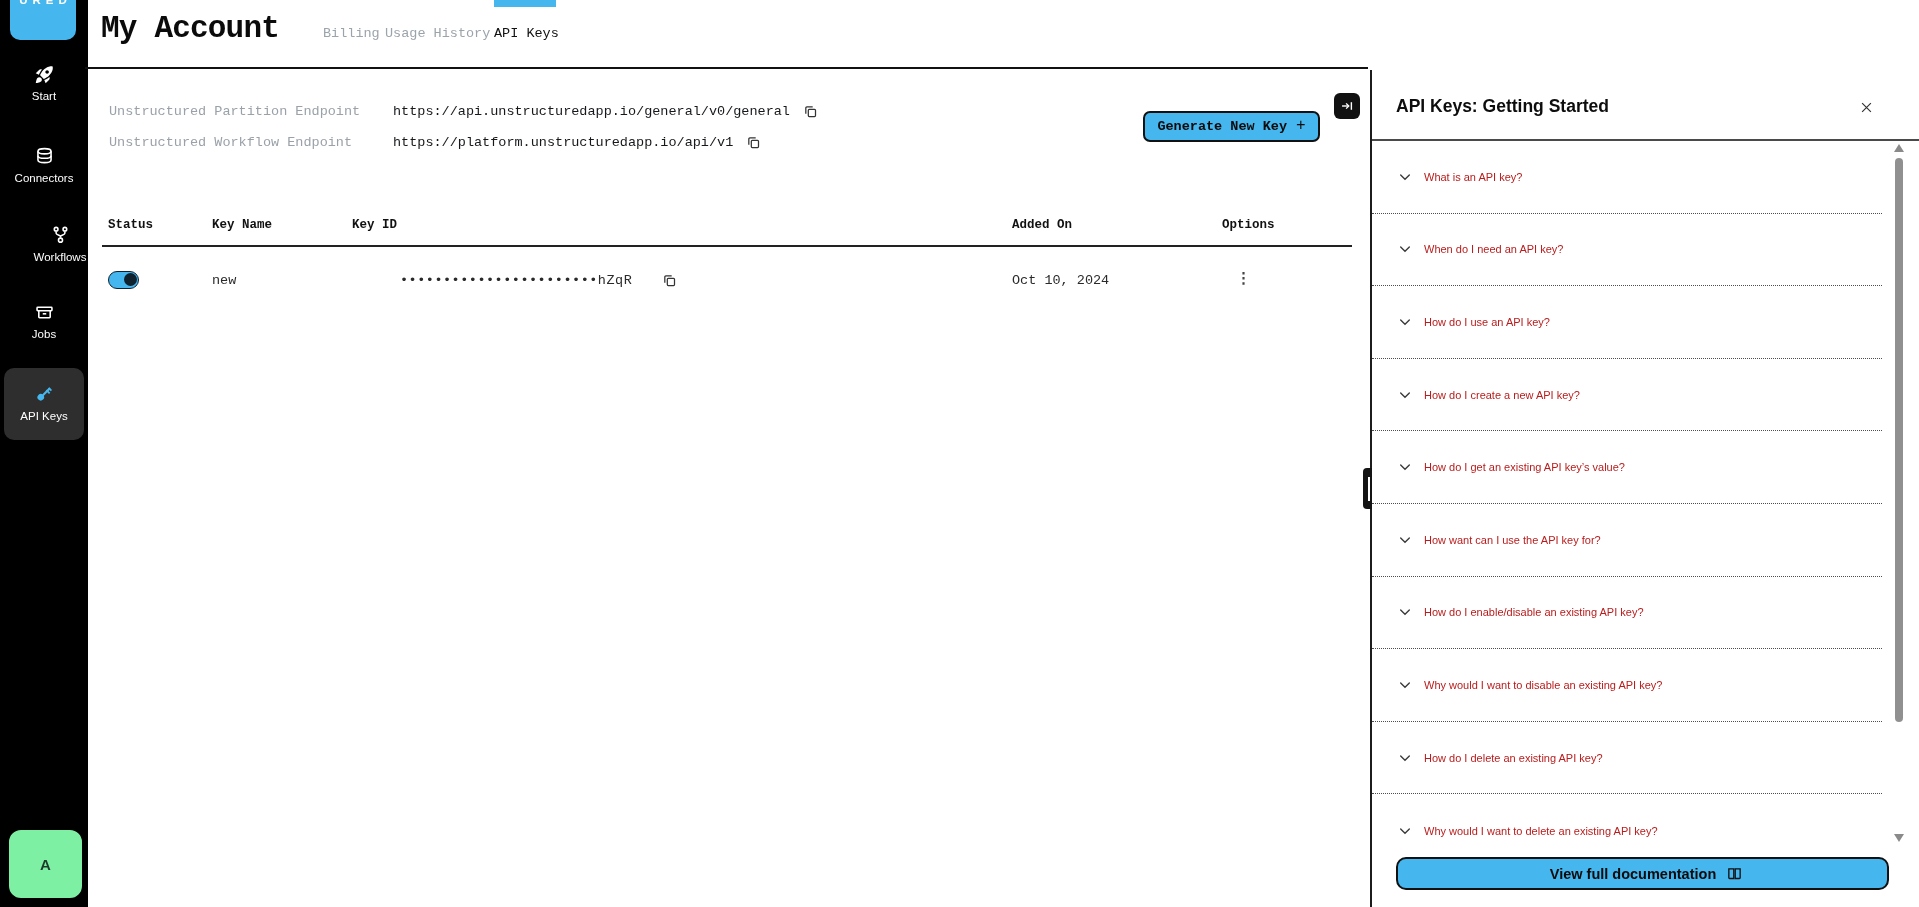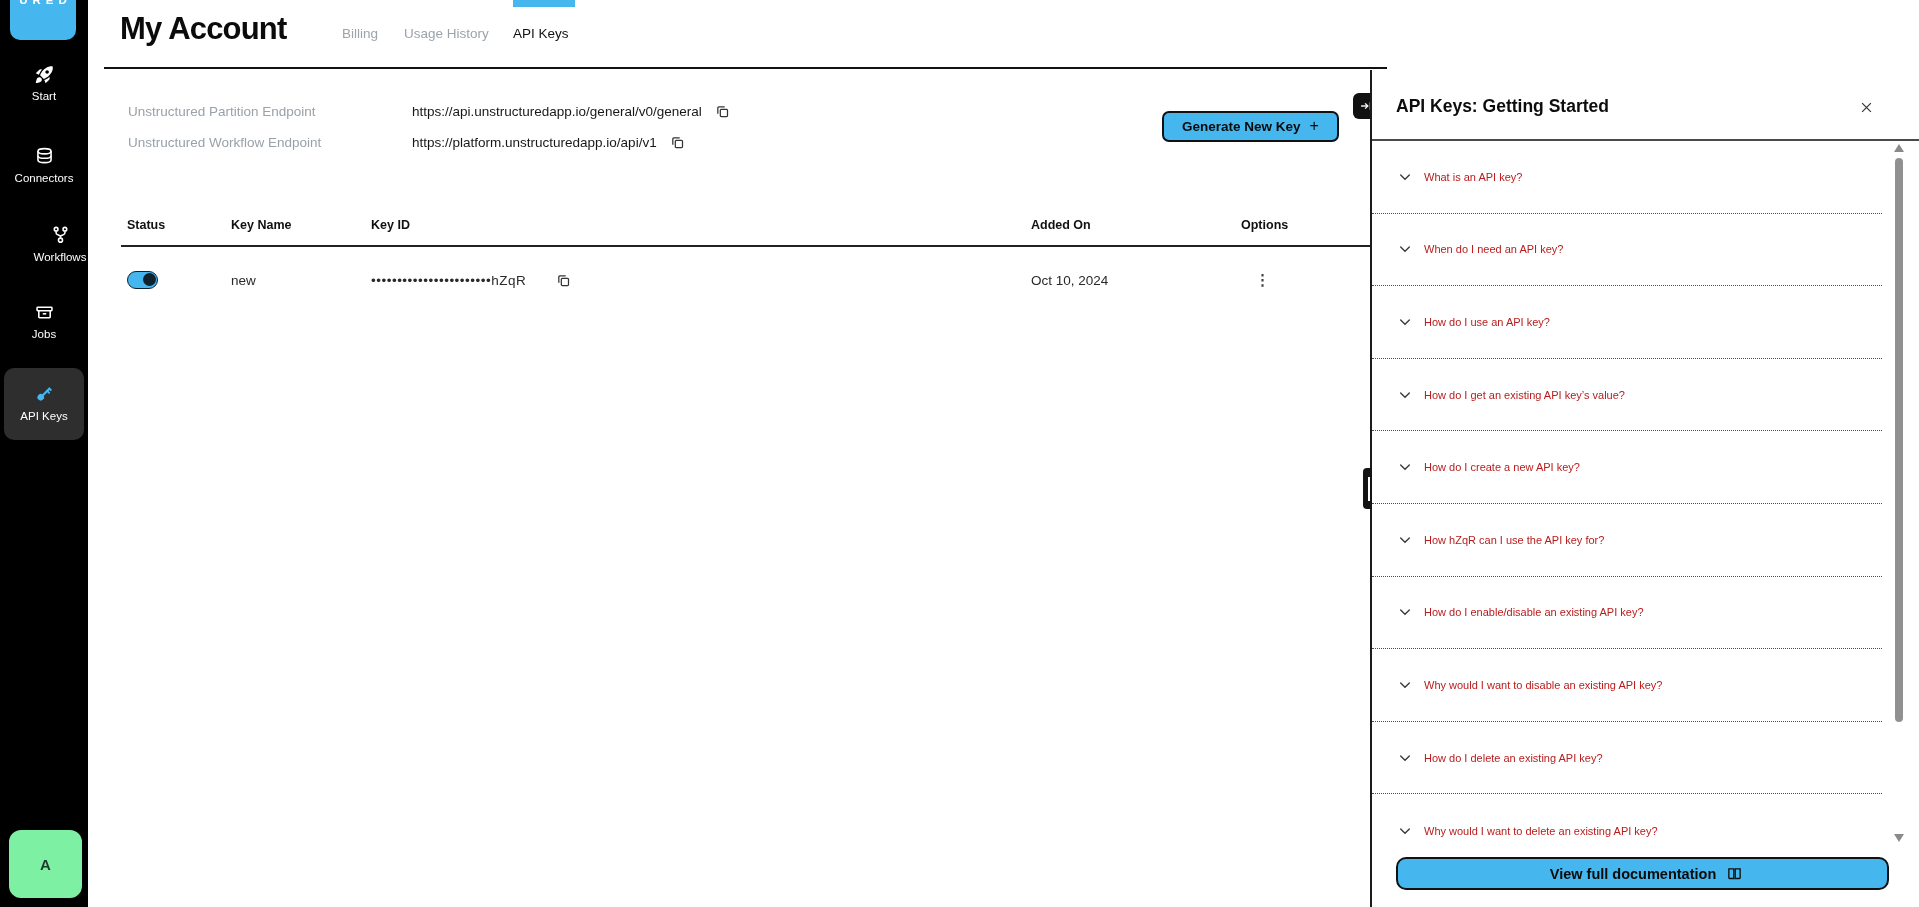--- a/index.html
+++ b/index.html
@@ -29,21 +29,21 @@
   .nav-item.workflows { top:225px;padding-left:32px; }
   .nav-item.jobs { top:302px; }
   .nav-item.apikeys { top:383px; }
   .avatar {
     position:absolute; left:7px; top:828px; width:77px; height:72px;
     background:#7ef0a4; border:2px solid #000; border-radius:14px;
     display:flex; align-items:center; justify-content:center;
     color:#1d3b2a; font-size:15px; font-weight:bold; cursor:pointer;
   }
   
-  .main { position:absolute; left:104px; top:0; width:1283px; height:907px; }
+  .main { position:absolute; left:85px; top:0; width:1283px; height:907px;font-family:Liberation Mono, monospace; }
   .main-header { position:relative; height:69px; border-bottom:2px solid #111; }
   .page-title { position:absolute; left:16px; top:11px; font-size:31px; font-weight:800; letter-spacing:-0.8px; color:#0b0b0b; }
   .tab { position:absolute; top:26px; font-size:13.5px; color:#9ba3ab; cursor:pointer; white-space:nowrap; }
   .tab.active { color:#111; font-weight:500; }
   .tab.t-billing { left:238px; }
   .tab.t-usage { left:300px; }
   .tab.t-apikeys { left:409px; }
   .tab-indicator { position:absolute; left:409px; top:0; width:62px; height:7px; background:#45b6ee; }
   .ep-row { position:absolute; left:24px; display:flex; align-items:center; height:22px; }
   .ep-row.r1 { top:100px; }
@@ -67,21 +67,21 @@
   .tgrid { display:grid; grid-template-columns:104px 140px 660px 210px 130px; padding-left:6px; align-items:center; }
   .thead { height:43px; border-bottom:2px solid #222; }
   .thead > div { font-size:12.5px; font-weight:bold; color:#111; }
   .trow { height:66px; }
   .trow > div { font-size:13.5px; color:#2a2a2a; display:flex; align-items:center; }
   .toggle {
     position:relative; width:31px; height:18px; border-radius:9px;
     background:#45b6ee; border:1.5px solid #123; cursor:pointer;
   }
   .toggle .knob { position:absolute; right:1px; top:1px; width:13px; height:13px; border-radius:50%; background:#10222e; }
-  .keyid { letter-spacing:0.5px; }
+  .keyid { letter-spacing:0.5px;margin-left:48px; }
   .opt-dots { font-size:15px; font-weight:bold; color:#444; cursor:pointer; padding-left:14px; line-height:14px; }
   
   .vdivider { position:absolute; left:1370px; top:70px; width:2px; height:837px; background:#1c1c1c; }
   .resize-handle {
     position:absolute; left:1363px; top:468px; width:16px; height:41px;
     background:#141414; border-radius:4px; cursor:col-resize;
     display:flex; align-items:center; justify-content:center; gap:3px;
   }
   .resize-handle i { display:block; width:2px; height:24px; background:#fff; }
   
@@ -280,33 +280,33 @@
       <div class="faq">
         <svg width="16" height="16" viewBox="0 0 24 24" fill="none" stroke="#3a3a3a" stroke-width="2" stroke-linecap="round">
             <path d="M5.5 9l6.5 6.5L18.5 9"></path>
           </svg>
         <span class="faq-q">How do I use an API key?</span>
       </div>
       <div class="faq">
         <svg width="16" height="16" viewBox="0 0 24 24" fill="none" stroke="#3a3a3a" stroke-width="2" stroke-linecap="round">
             <path d="M5.5 9l6.5 6.5L18.5 9"></path>
           </svg>
+        <span class="faq-q">How do I create a new API key?</span>
+      </div>
+      <div class="faq">
+        <svg width="16" height="16" viewBox="0 0 24 24" fill="none" stroke="#3a3a3a" stroke-width="2" stroke-linecap="round">
+            <path d="M5.5 9l6.5 6.5L18.5 9"></path>
+          </svg>
         <span class="faq-q">How do I get an existing API key’s value?</span>
       </div>
       <div class="faq">
         <svg width="16" height="16" viewBox="0 0 24 24" fill="none" stroke="#3a3a3a" stroke-width="2" stroke-linecap="round">
             <path d="M5.5 9l6.5 6.5L18.5 9"></path>
           </svg>
-        <span class="faq-q">How do I create a new API key?</span>
-      </div>
-      <div class="faq">
-        <svg width="16" height="16" viewBox="0 0 24 24" fill="none" stroke="#3a3a3a" stroke-width="2" stroke-linecap="round">
-            <path d="M5.5 9l6.5 6.5L18.5 9"></path>
-          </svg>
-        <span class="faq-q">How hZqR can I use the API key for?</span>
+        <span class="faq-q">How want can I use the API key for?</span>
       </div>
       <div class="faq">
         <svg width="16" height="16" viewBox="0 0 24 24" fill="none" stroke="#3a3a3a" stroke-width="2" stroke-linecap="round">
             <path d="M5.5 9l6.5 6.5L18.5 9"></path>
           </svg>
         <span class="faq-q">How do I enable/disable an existing API key?</span>
       </div>
       <div class="faq">
         <svg width="16" height="16" viewBox="0 0 24 24" fill="none" stroke="#3a3a3a" stroke-width="2" stroke-linecap="round">
             <path d="M5.5 9l6.5 6.5L18.5 9"></path>

